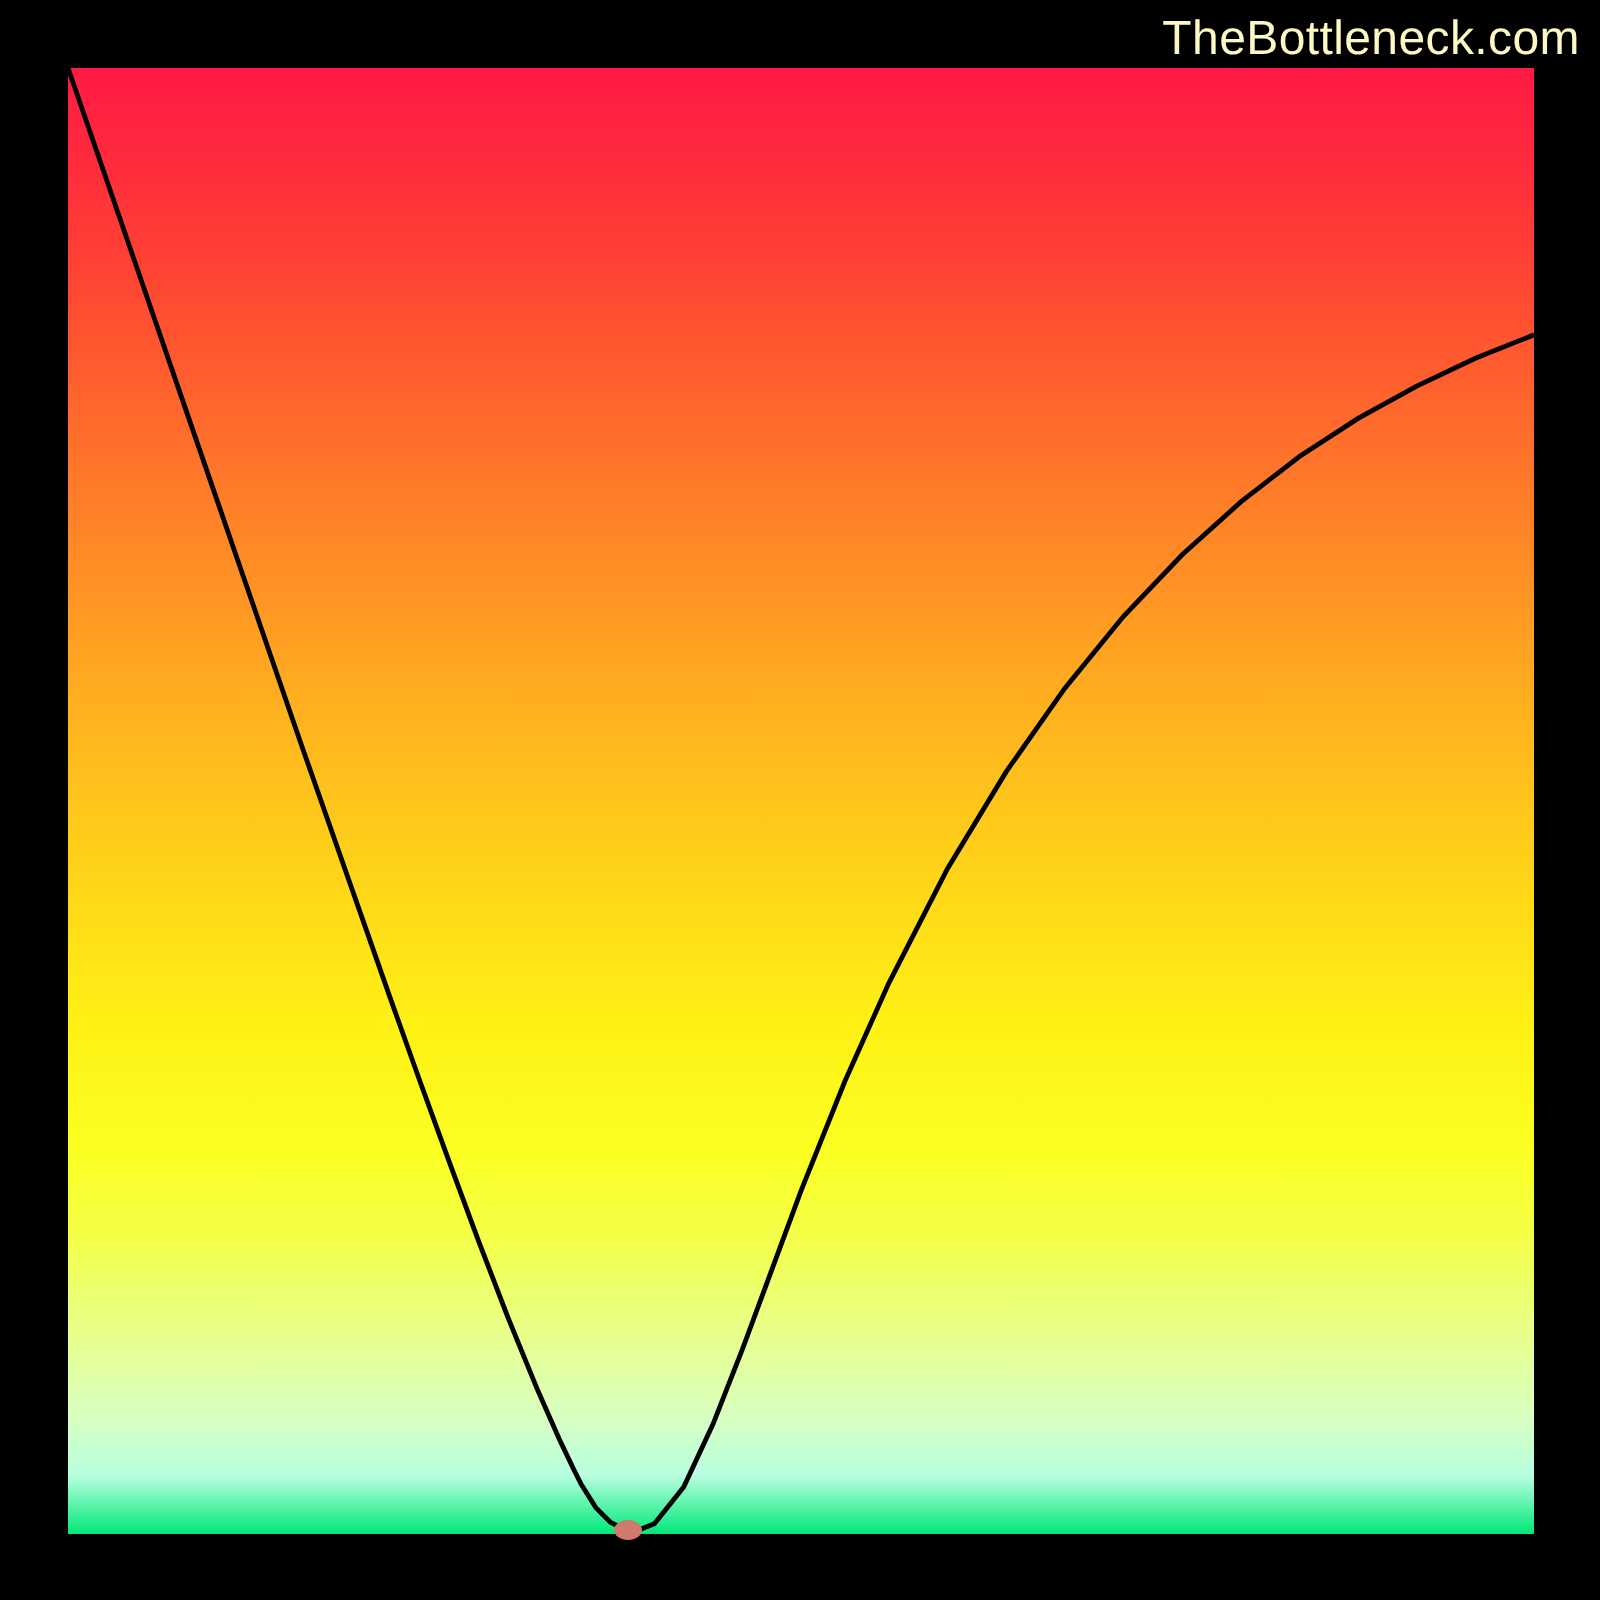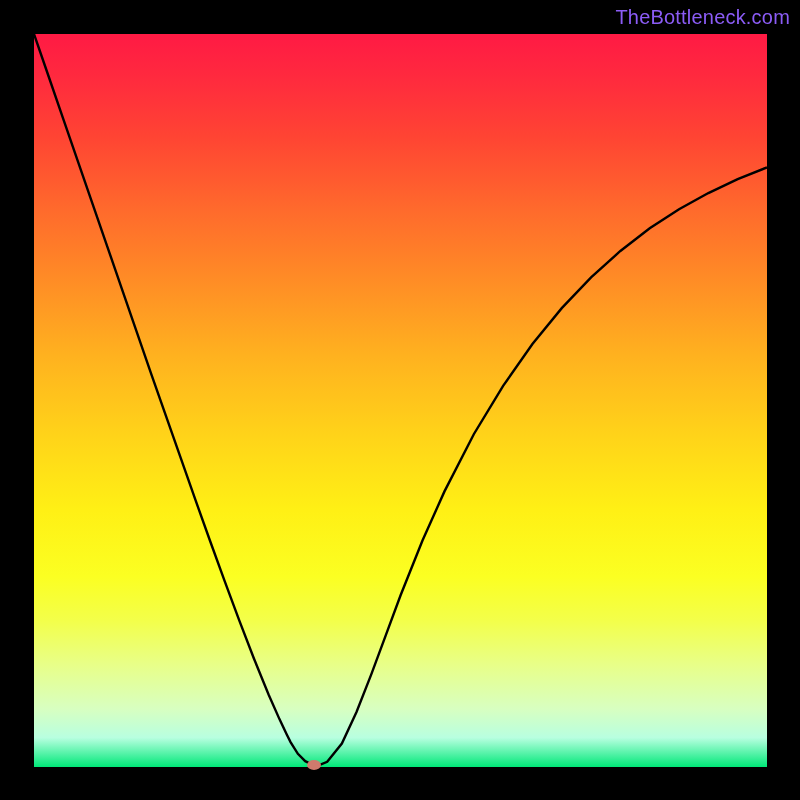--- a/index.html
+++ b/index.html
@@ -37,22 +37,22 @@
     position: absolute;
     left: 34px;
     top: 34px;
     width: 733px;
     height: 733px;
   }
   .watermark {
     position: absolute;
     top: 6px;
     right: 10px;
-    color: #8b5cf6;
-    font-size: 20px;
+    color: #fef9c3;
+    font-size: 24px;
     font-family: Arial, sans-serif;
     letter-spacing: 0.2px;
   }
   .marker {
     position: absolute;
     width: 14px;
     height: 10px;
     background: #cf7a6d;
     border-radius: 50%;
     transform: translate(-50%, -50%);

